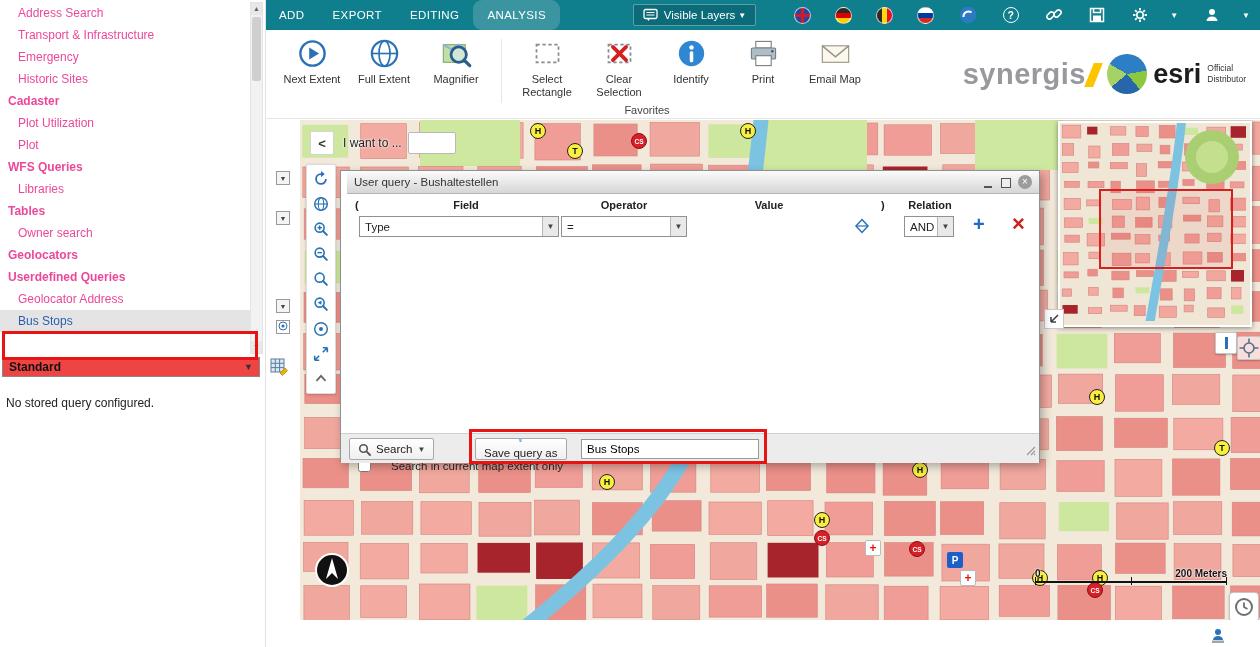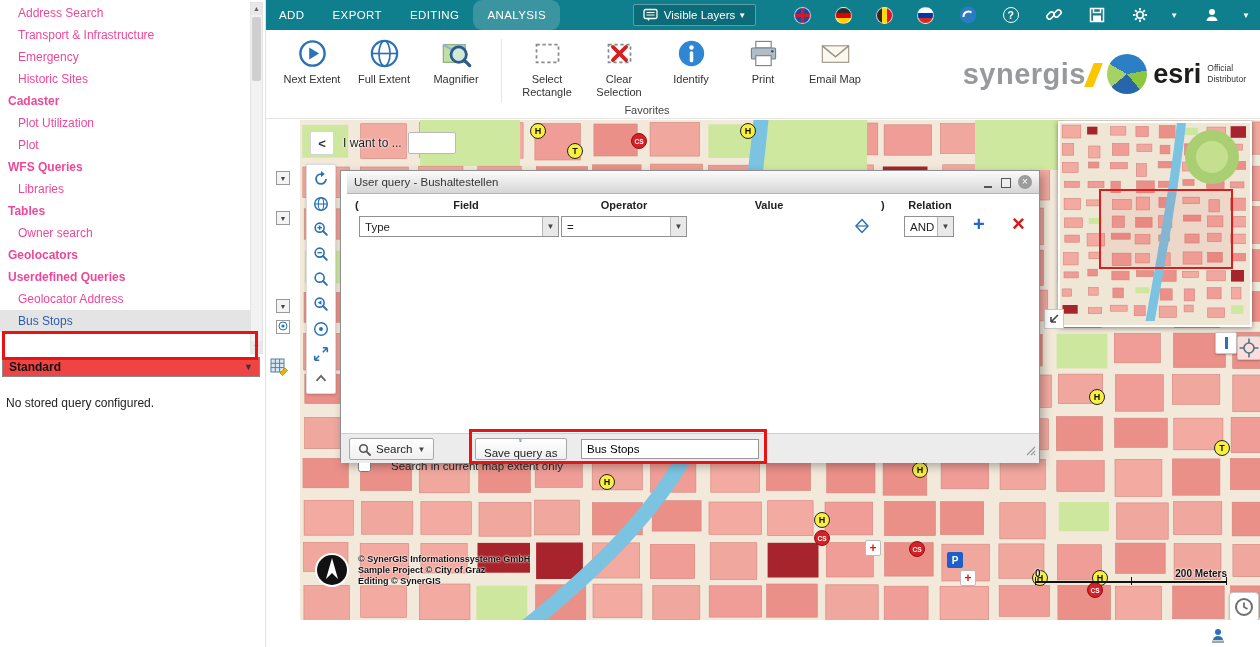--- a/index.html
+++ b/index.html
@@ -414,25 +414,20 @@
             <polyline points="5,12 10,6.5 15,12" fill="none" stroke="#666" stroke-width="2"></polyline>
           </svg>
         </div>
       </div>
 
     <div id="attribution">
       <svg width="36" height="36" viewBox="0 0 36 36">
         <circle cx="18" cy="18" r="16" fill="#111" stroke="#fff" stroke-width="2"></circle>
         <polygon points="18,6 24,27 18,21 12,27" fill="#fff"></polygon>
       </svg>
-      <div id="attr-text">
-        <div>© SynerGIS Informationssysteme GmbH</div>
-        <div>Sample Project © City of Graz</div>
-        <div>Editing © SynerGIS</div>
-      </div>
     </div>
 
     <div id="scalebar">
       <div class="scale-row">
         <span>0</span>
         <span style="margin-left:auto">200 Meters</span>
       </div>
       <div id="scale-line">
         <div class="tick" style="left:0"></div>
         <div class="tick" style="left:50%"></div>

